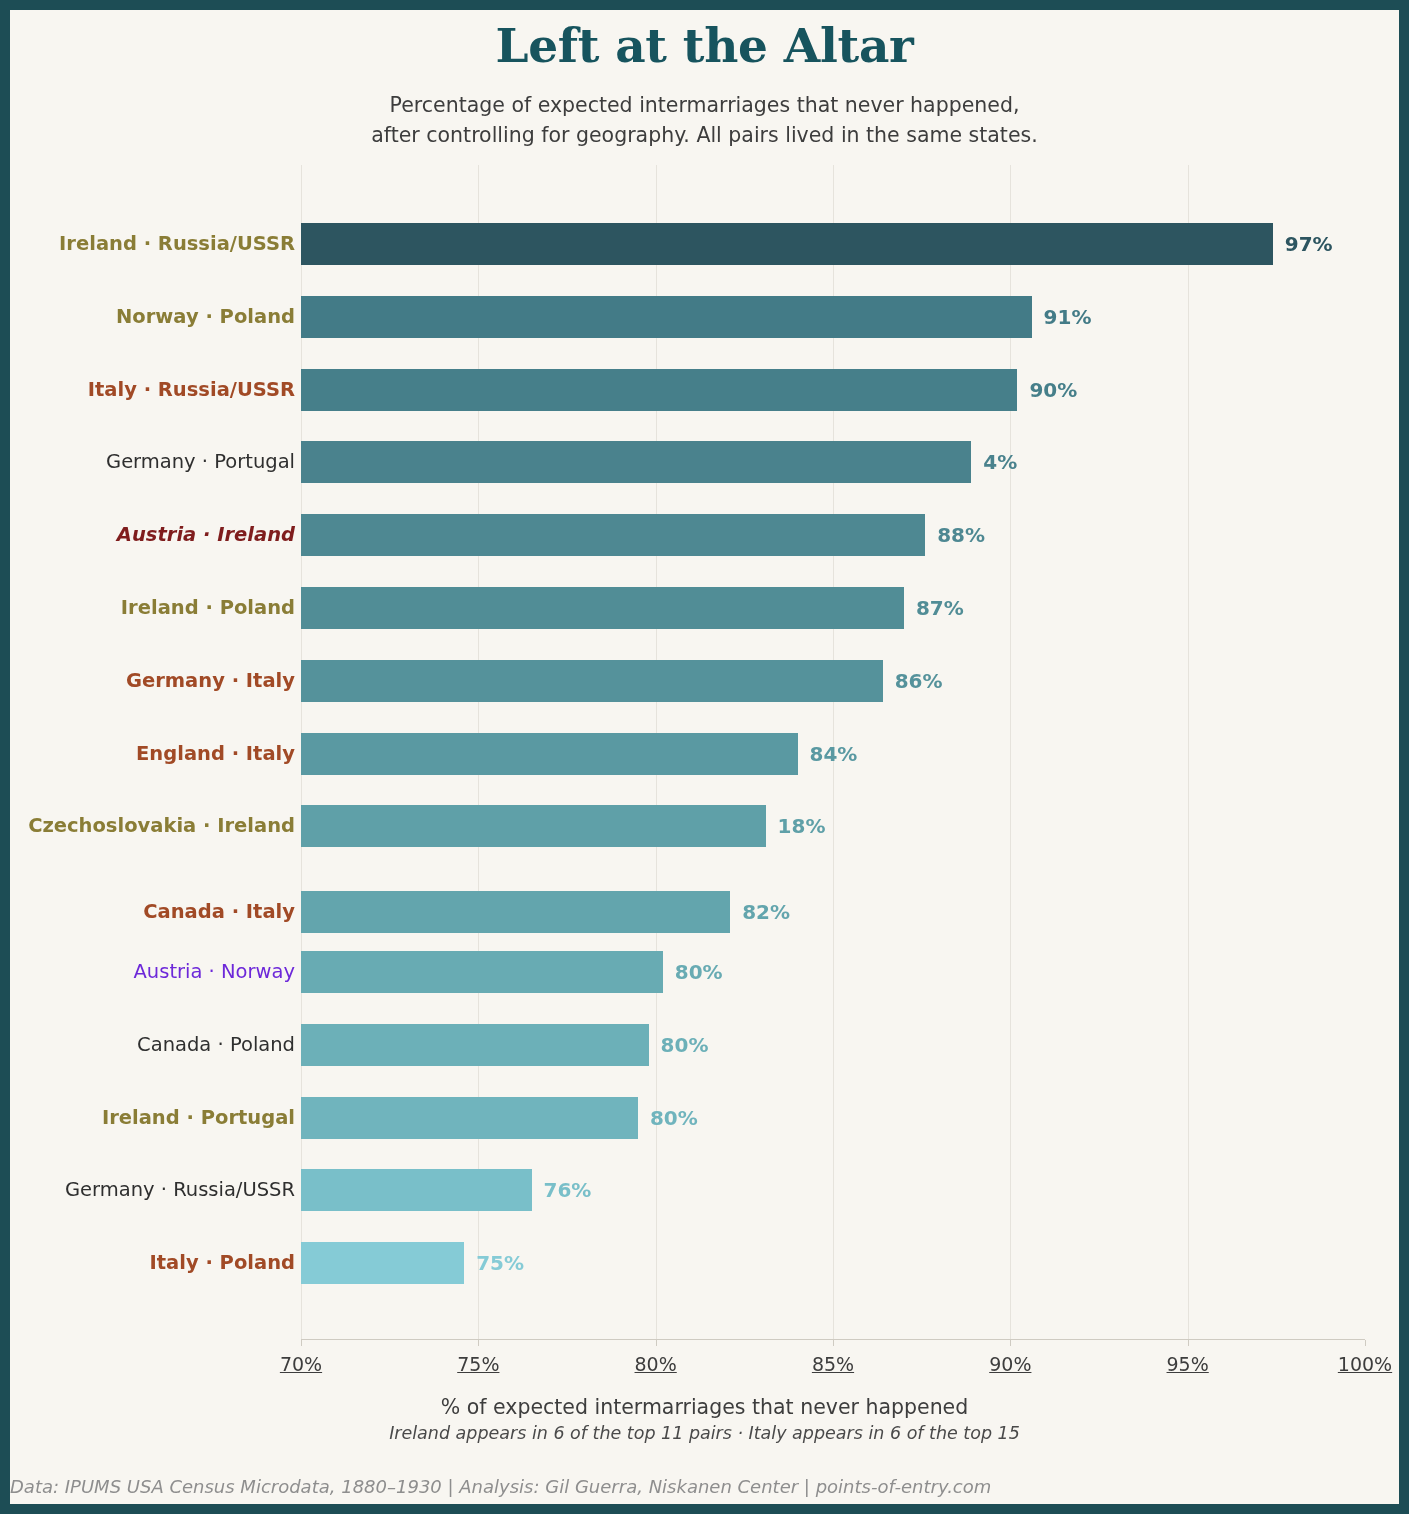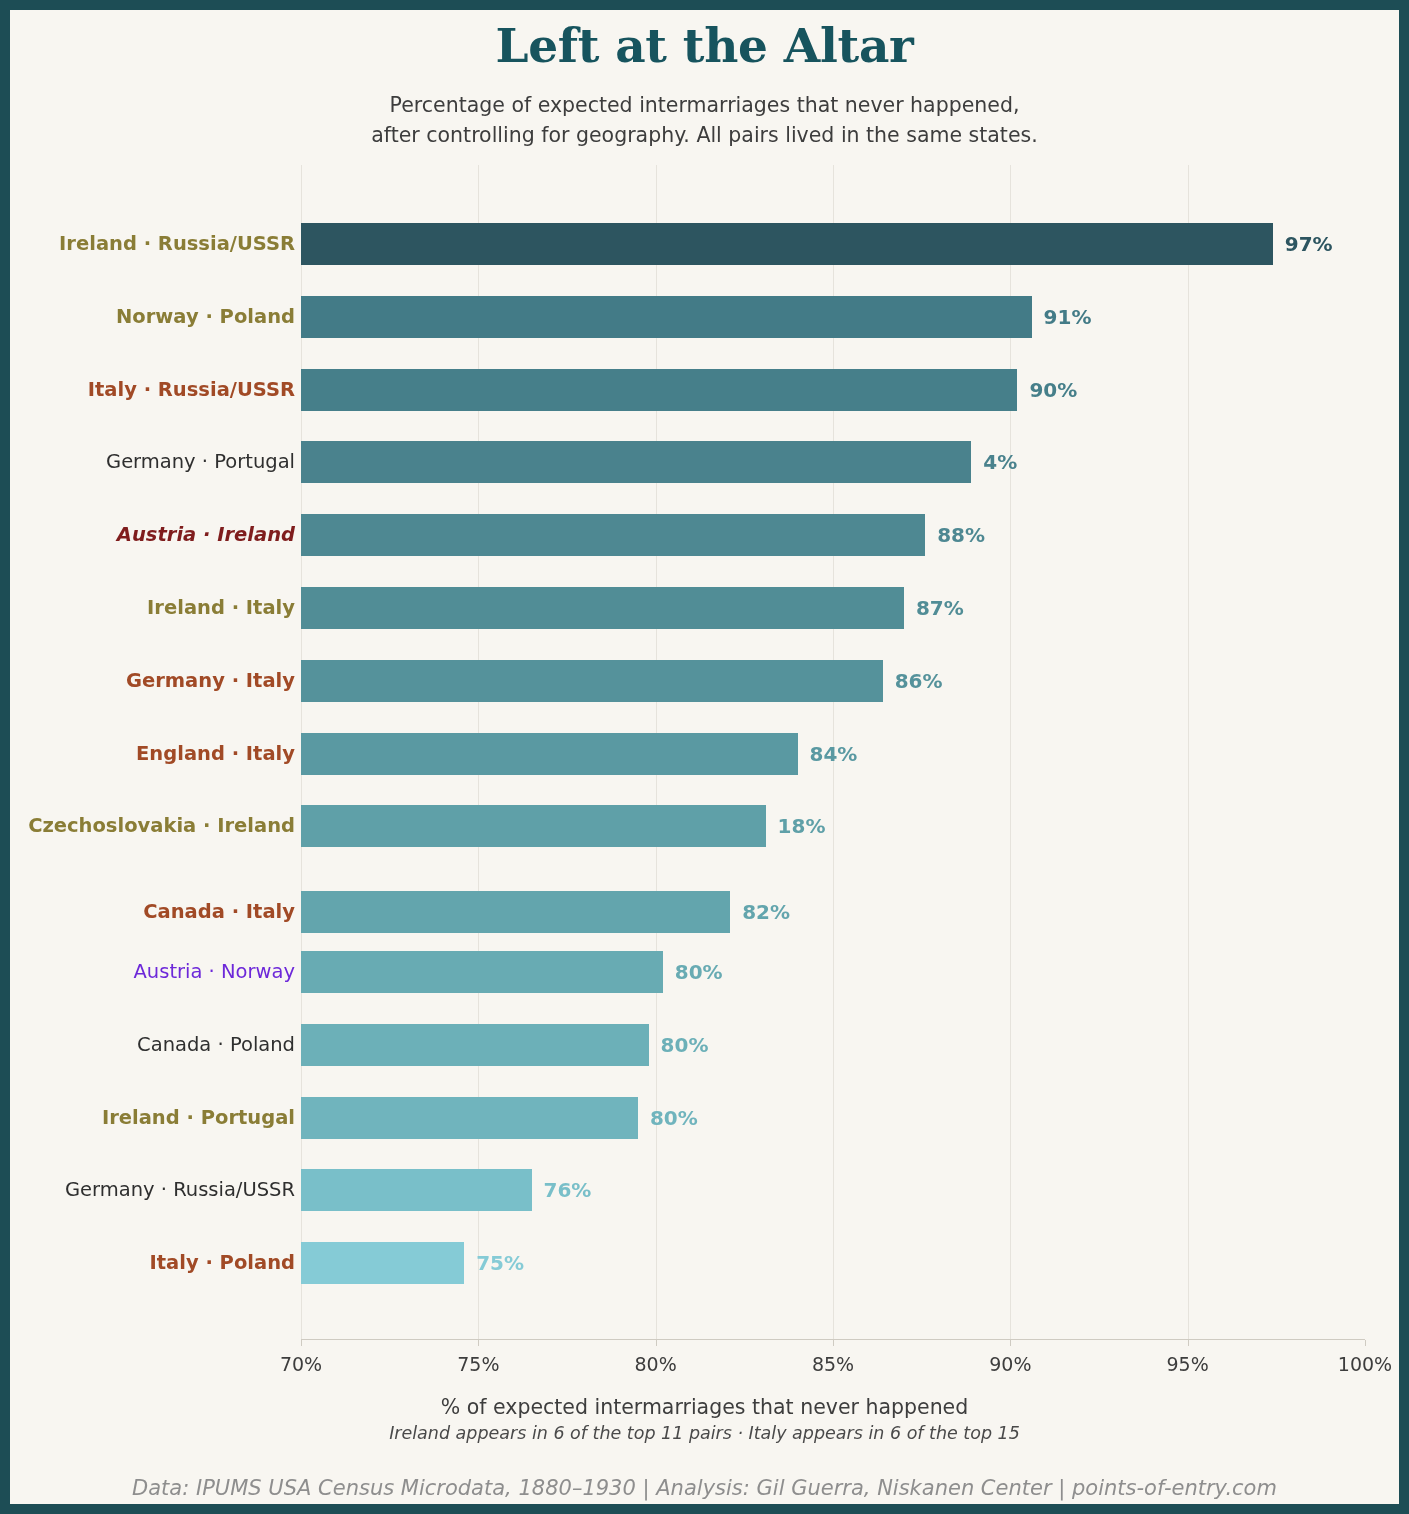--- a/index.html
+++ b/index.html
@@ -116,20 +116,21 @@
 
   
   .xtick {
     position: absolute;
     top: 1343px;
     width: 120px;
     margin-left: -60px;
     text-align: center;
     font-size: 19px;
     color: #3d3d3d;
+    text-decoration: underline;
   }
 
   
   #xaxis-label {
     position: absolute;
     left: 0;
     top: 1385px;
     width: 1389px;
     text-align: center;
     font-size: 20.5px;
@@ -143,22 +144,22 @@
     text-align: center;
     font-size: 17.5px;
     font-style: italic;
     color: #4a4a4a;
   }
   #credit {
     position: absolute;
     left: 0;
     top: 1466px;
     width: 1389px;
-    text-align: center;
-    font-size: 21px;
+    text-align: left;
+    font-size: 18px;
     font-style: italic;
     color: #8e8e8e;
   }
 </style>
 </head>
 <body>
 
 <div id="frame">
 
   <div id="chart-title">Left at the Altar</div>
@@ -201,21 +202,21 @@
           <div class="row-label" style="color: rgb(47, 47, 47);">Germany · Portugal</div>
           <div class="bar" style="width: 670.32px; background: rgb(74, 130, 141);"></div>
           <div class="bar-value" style="left: 973.32px; color: rgb(74, 130, 141);">4%</div>
         </div>
         <div class="row" style="top: 349.2px;">
           <div class="row-label hl" style="color: #7f1d1d; font-style: italic;">Austria · Ireland</div>
           <div class="bar" style="width: 624.213px; background: rgb(78, 136, 146);"></div>
           <div class="bar-value" style="left: 927.213px; color: rgb(78, 136, 146);">88%</div>
         </div>
         <div class="row" style="top: 422px;">
-          <div class="row-label hl" style="color: rgb(138, 125, 54);">Ireland · Italy</div>
+          <div class="row-label hl" style="color: rgb(138, 125, 54);">Ireland · Poland</div>
           <div class="bar" style="width: 602.933px; background: rgb(81, 141, 150);"></div>
           <div class="bar-value" style="left: 905.933px; color: rgb(81, 141, 150);">87%</div>
         </div>
         <div class="row" style="top: 494.8px;">
           <div class="row-label hl" style="color: rgb(161, 74, 38);">Germany · Italy</div>
           <div class="bar" style="width: 581.653px; background: rgb(85, 146, 155);"></div>
           <div class="bar-value" style="left: 884.653px; color: rgb(85, 146, 155);">86%</div>
         </div>
         <div class="row" style="top: 567.6px;">
           <div class="row-label hl" style="color: rgb(161, 74, 38);">England · Italy</div>

